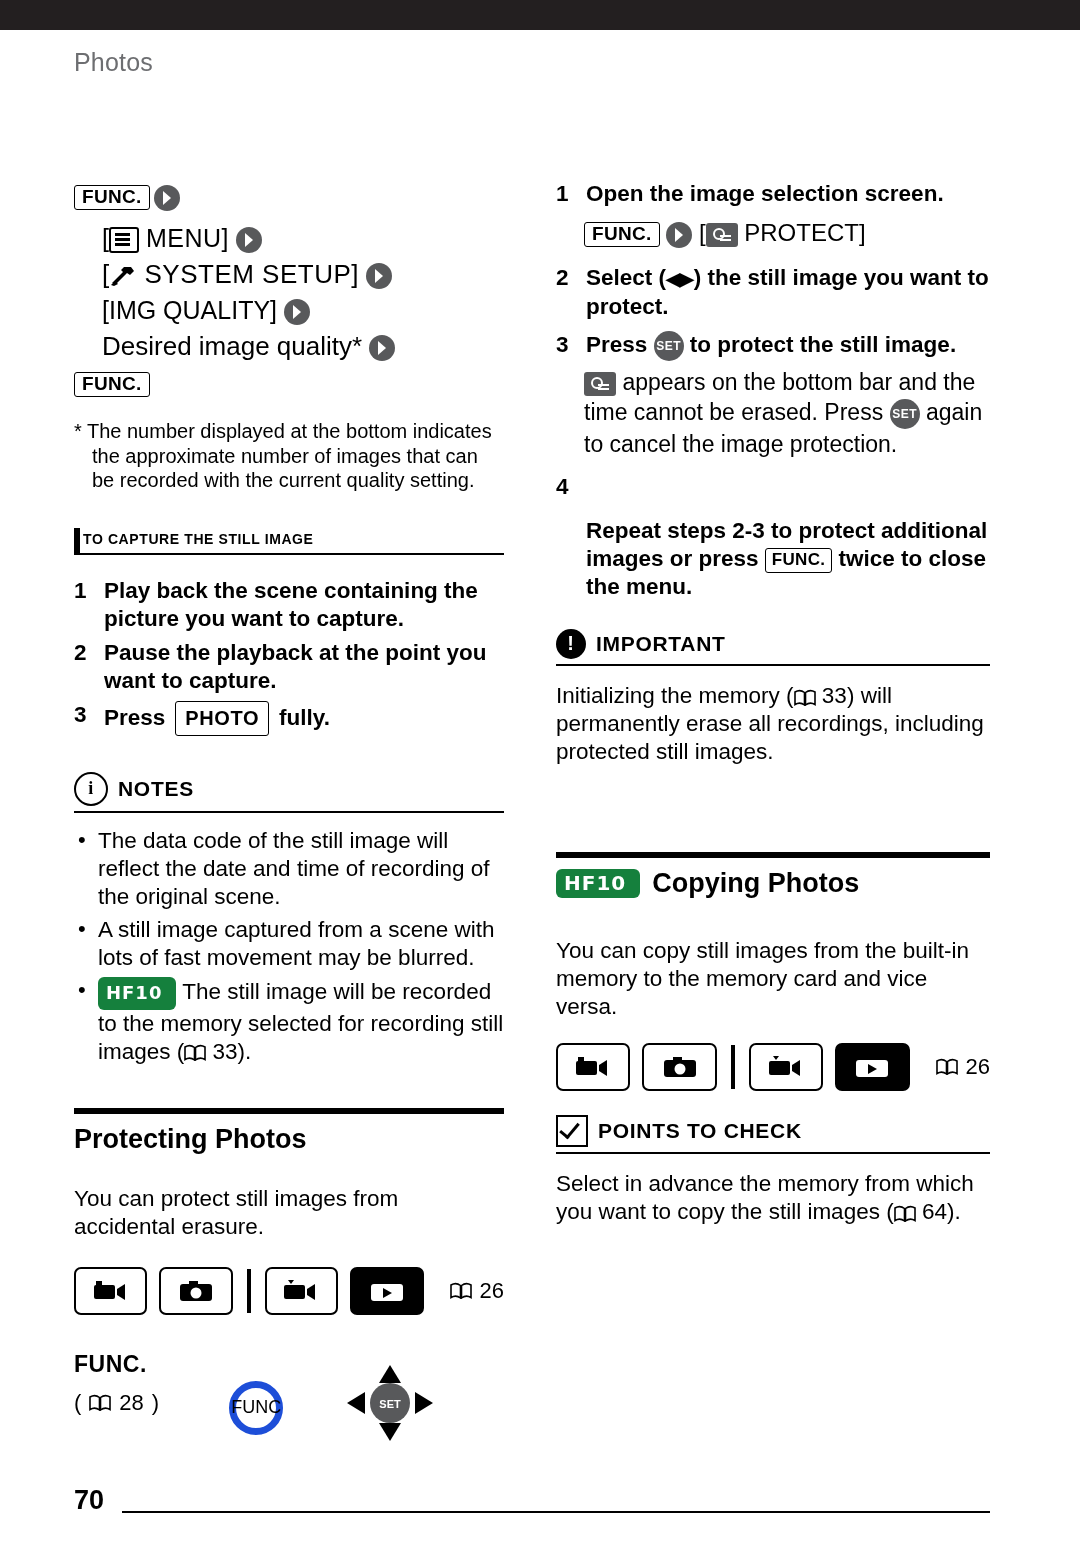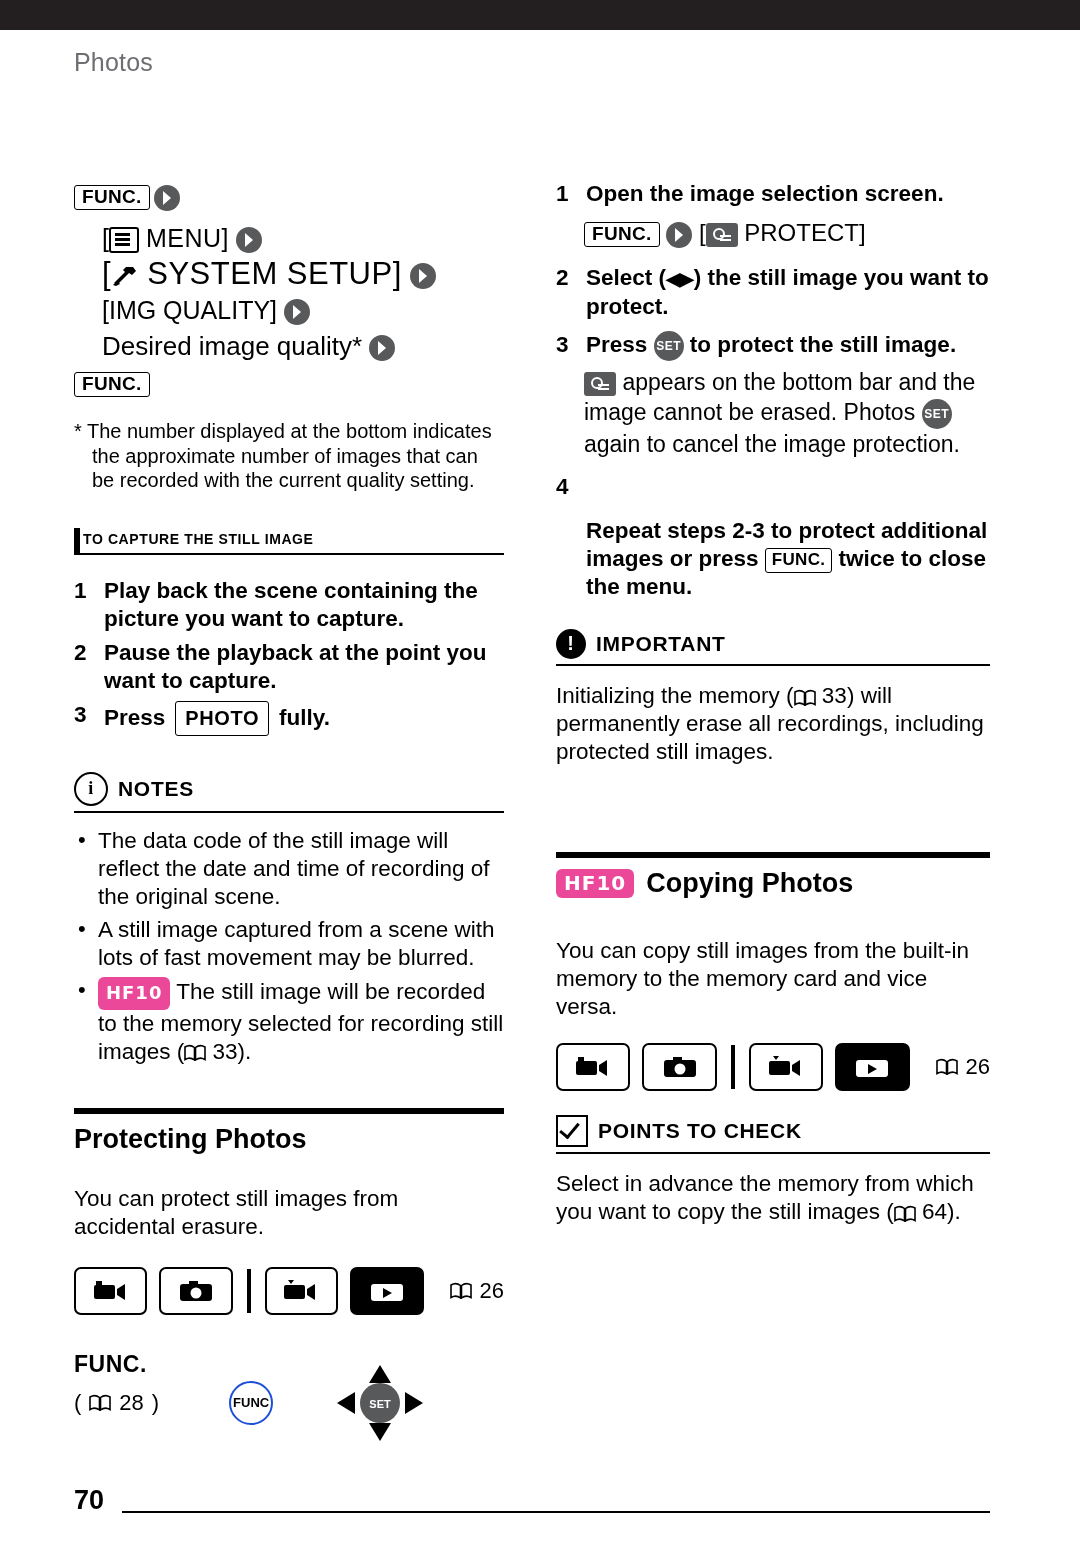--- a/index.html
+++ b/index.html
@@ -270,26 +270,26 @@
   }
   ul.bullets li::before {
     content: "\2022";
     position: absolute;
     left: 4px; top: -1px;
     font-size: 22px;
   }
   
   .hf10 {
     display: inline-block;
-    background: #ec4899;
+    background: #15803d;
     color: #fff;
     font-size: 18px;
     font-weight: bold;
     letter-spacing: 1px;
-    padding: 2px 8px 3px 8px;
+    padding: 2px 14px 3px 8px;
     border-radius: 6px;
     vertical-align: middle;
     font-family: "DejaVu Sans", sans-serif;
   }
   
   .modes {
     display: flex;
     align-items: center;
     gap: 12px;
     margin-top: 18px;
@@ -365,21 +365,21 @@
     <div>
       <div style="line-height:34px;">
         <span class="funcbox">FUNC.</span>
         <span class="arrowc"></span>
       </div>
       <div class="ind" style="font-size:25px; line-height:36px; margin-top:6px;">
         <span>[</span><span class="menuicon"></span>
         <span style="letter-spacing:0.5px;">MENU]</span>
         <span class="arrowc"></span>
       </div>
-      <div class="ind" style="font-size:31px; line-height:36px;">
+      <div class="ind" style="font-size:26px; line-height:36px;">
         <span>[</span><span class="wrenchicon"><svg viewBox="0 0 28 22" width="28" height="22">
               <path d="M3 18 L14 7 L12 5 L15 2 L22 2 L25 6 L21 10 L18 8 L7 19 Z" fill="#000"></path>
               <path d="M2 20 L6 16 L9 19 L5 21 Z" fill="#000"></path>
             </svg></span>
         <span style="letter-spacing:0.5px;">SYSTEM SETUP]</span>
         <span class="arrowc"></span>
       </div>
       <div class="ind" style="font-size:25px; line-height:36px;">
         <span>[IMG QUALITY]</span>
         <span class="arrowc"></span>
@@ -490,21 +490,21 @@
               <svg viewBox="0 0 22 17" width="22" height="17">
                 <path d="M1 3 C5 0.5 8 1.5 10.5 3.5 L10.5 16 C8 14 5 13 1 15.5 Z" fill="none" stroke="#000" stroke-width="1.6"></path>
                 <path d="M21 3 C17 0.5 14 1.5 11.5 3.5 L11.5 16 C14 14 17 13 21 15.5 Z" fill="none" stroke="#000" stroke-width="1.6"></path>
               </svg>
             </span>
           <span>28</span>
             <span>)</span>
         </div>
       </div>
       <div style="margin-left:70px; margin-top:30px;">
-        <div style="width:40px;height:40px;border-radius:50%;border:2px solid #1d4ed8;display:flex;align-items:center;justify-content:center;font-size:13px;font-weight:bold;">FUNC</div>
+        <div style="width:40px;height:40px;border-radius:50%;border:7px solid #1d4ed8;display:flex;align-items:center;justify-content:center;font-size:18px;font-weight:normal;">FUNC</div>
       </div>
       <div class="joystick" style="margin-left:62px; margin-top:12px;">
         <svg viewBox="0 0 90 80" width="90" height="80">
           <path d="M45 2 L56 20 L34 20 Z" fill="#000"></path>
           <path d="M45 78 L56 60 L34 60 Z" fill="#000"></path>
           <path d="M2 40 L20 29 L20 51 Z" fill="#000"></path>
           <path d="M88 40 L70 29 L70 51 Z" fill="#000"></path>
           <circle cx="45" cy="40" r="20" fill="#58595b"></circle>
           <text x="45" y="45" font-size="11" font-family="Liberation Sans, sans-serif" font-weight="bold" fill="#fff" text-anchor="middle">SET</text>
         </svg>
@@ -534,21 +534,21 @@
     <div class="step" style="margin-top:10px;">
       <span class="num">3</span>
       <span class="txt" style="display:inline;">
         <span>Press</span>
         <span class="setbtn">SET</span>
         <span>to protect the still image.</span>
       </span>
     </div>
     <div class="ind" style="font-size:23px; line-height:30px; margin-top:6px;">
       <span class="keyicon"></span>
-      <span>appears on the bottom bar and the image cannot be erased. Photos</span>
+      <span>appears on the bottom bar and the time cannot be erased. Press</span>
       <span class="setbtn">SET</span>
       <span>again to cancel the image protection.</span>
     </div>
 
     <div class="step" style="margin-top:14px;">
       <span class="num">4</span>
       <span class="txt" style="display:inline;margin-top:44px;">
         <span>Repeat steps 2-3 to protect additional images or press</span>
         <span class="funcbox small">FUNC.</span>
         <span>twice to close the menu.</span>

